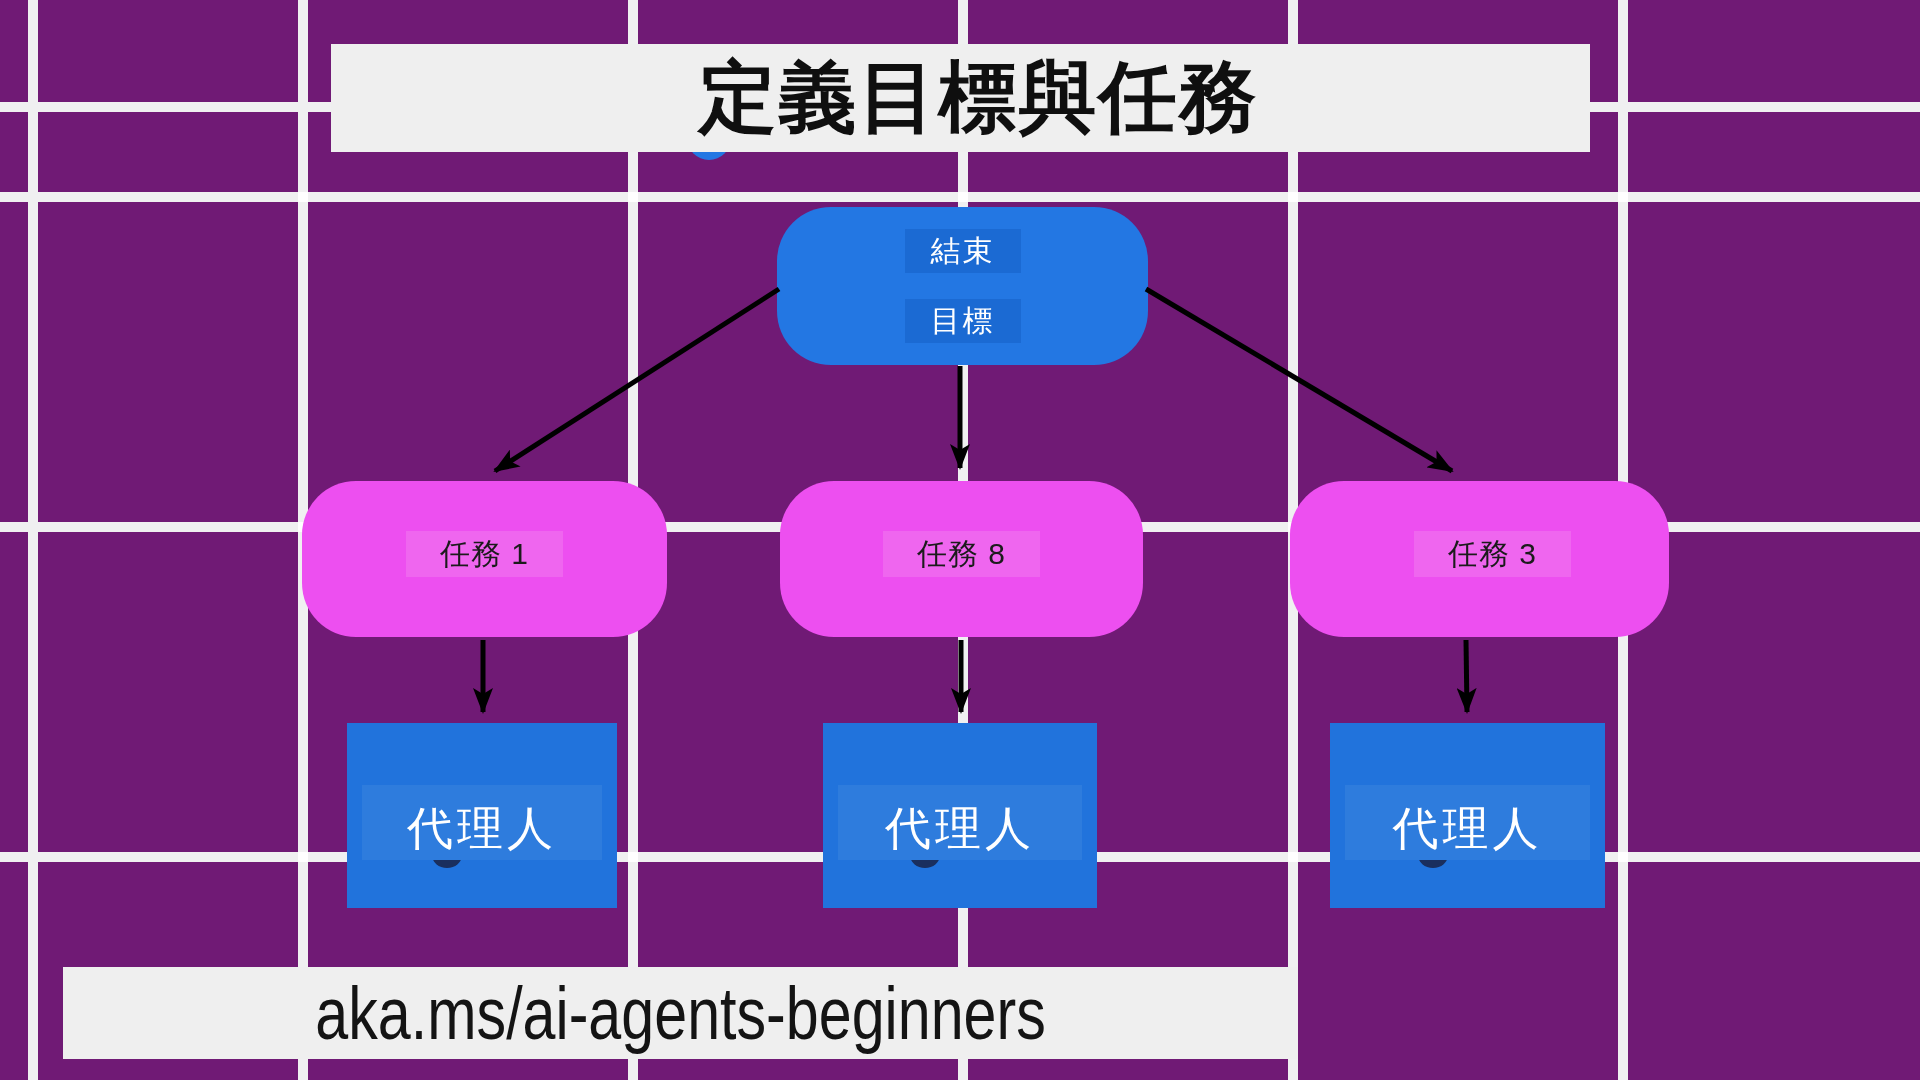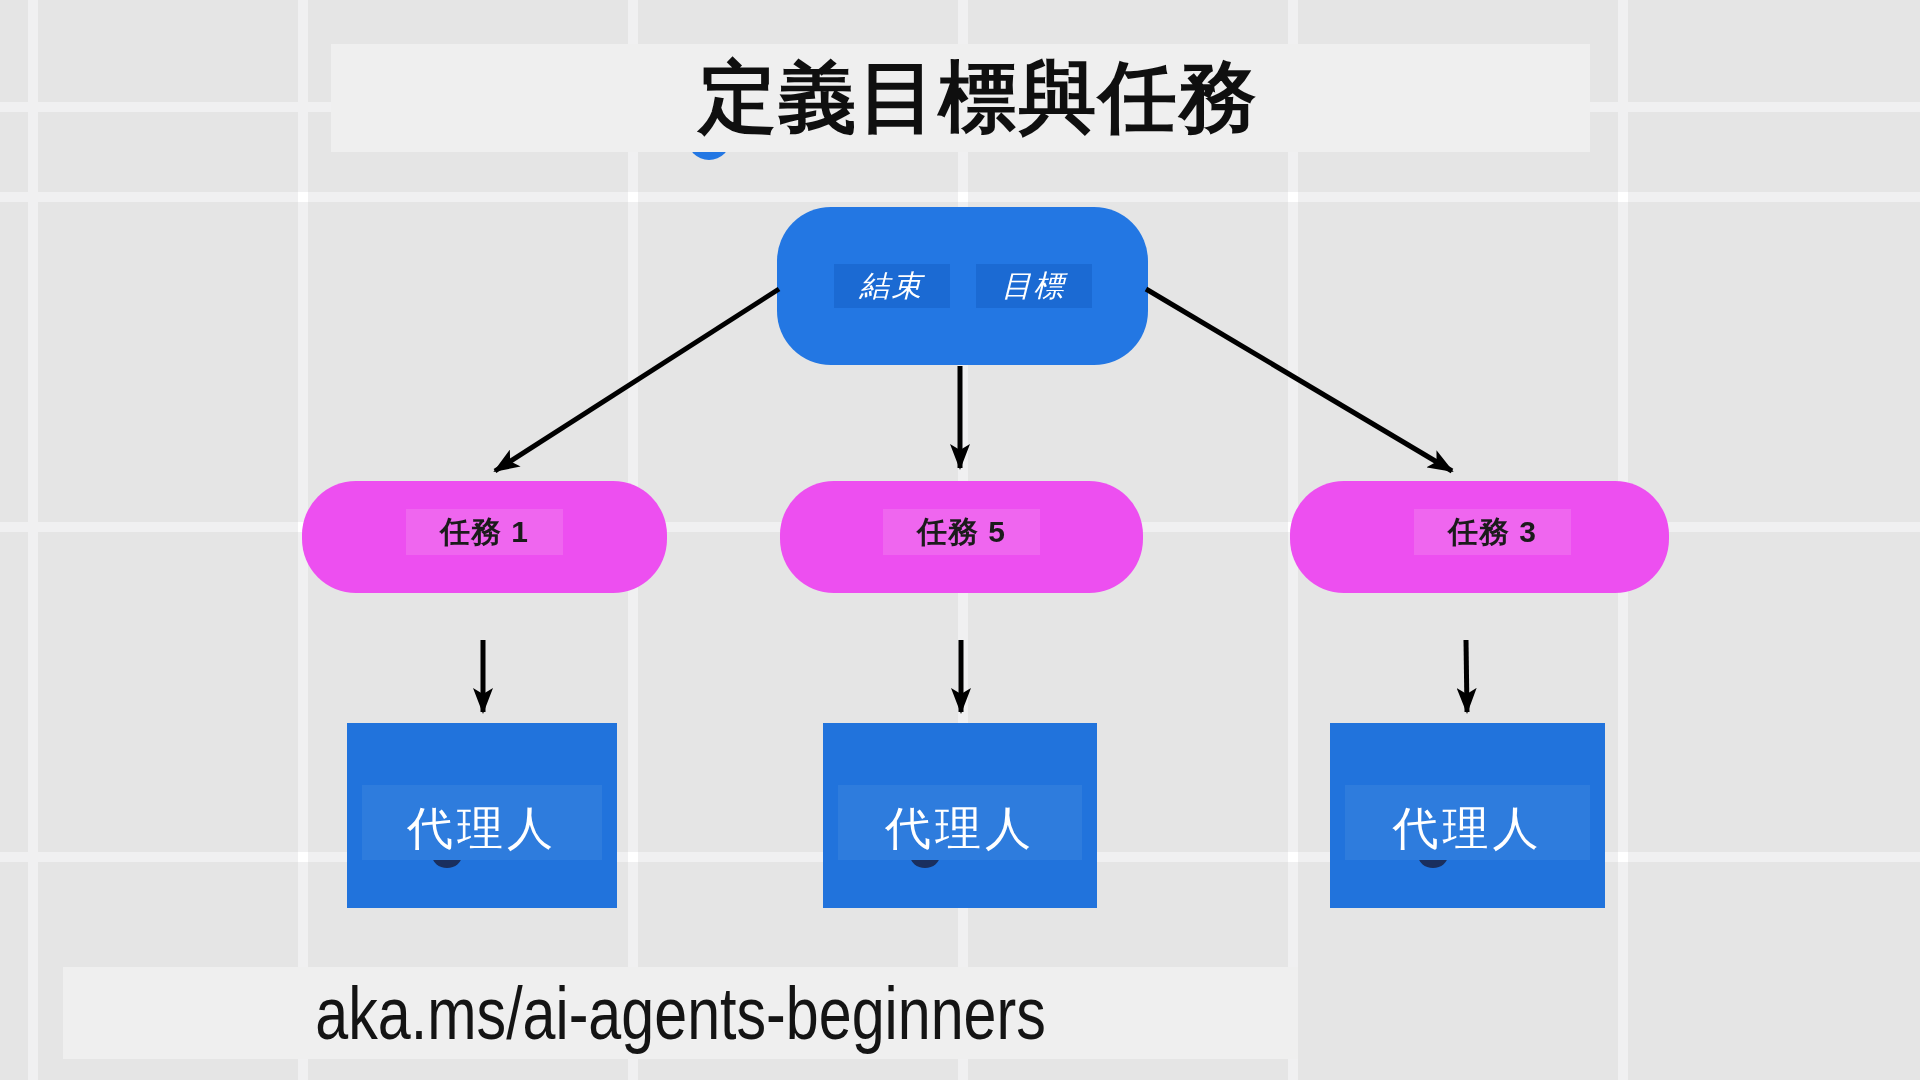--- a/index.html
+++ b/index.html
@@ -1,17 +1,17 @@
 <!DOCTYPE html>
 <html style="--node-blue: #2377E3; --node-blue-label: #1B6AD3; --task-magenta: #ED4FF0; --task-magenta-label: #EF66EF; --agent-blue: #2173DC; --agent-blue-band: #2E7CDD; --bar-gray: #EFEFEF; --grid-gray: #F0F0F1; --arrow-black: #000000; --ink-dark: #1B1B1B; --icon-navy: #1A2F5E; --text-white: #FFFFFF;"><head>
 <meta charset="utf-8">
 <style>
   html,body{margin:0;padding:0;background:#fff;}
   #canvas{
-    position:relative;width:1920px;height:1080px;overflow:hidden;background:#e5e5e5;
+    position:relative;width:1920px;height:1080px;overflow:hidden;background:#701a75;
     font-family:"Liberation Sans","DejaVu Sans",sans-serif;
   }
   
   .grid{
     position:absolute;inset:0;
     background-image:
       conic-gradient(at 10px 10px, rgba(0,0,0,0) 0 270deg, #ffffff 270deg),
       repeating-linear-gradient(90deg, var(--grid-gray) 0 10px, rgba(0,0,0,0) 10px 330px),
       repeating-linear-gradient(180deg, var(--grid-gray) 0 10px, rgba(0,0,0,0) 10px 330px);
     background-size:330px 330px, auto, auto;
@@ -23,31 +23,31 @@
   .title-text{font-size:78px;font-weight:700;color:#0f0f0f;letter-spacing:2px;text-indent:36px;white-space:nowrap;}
   .url-bar{left:63px;top:967px;width:1235px;height:92px;}
   .url-text{display:inline-block;font-size:74px;font-weight:400;color:#141414;transform:scaleX(0.8);transform-origin:50% 50%;white-space:nowrap;}
   
   .hidden-dot{position:absolute;left:687px;top:116px;width:44px;height:44px;border-radius:50%;background:var(--node-blue);}
   .title-bar,.url-bar{z-index:3;}
   .hidden-dot{z-index:2;}
   
   .goal-node{
     position:absolute;left:777px;top:207px;width:371px;height:158px;border-radius:54px;
-    background:var(--node-blue);display:flex;flex-direction:row;align-items:center;justify-content:center;
-    gap:26px;z-index:4;font-style:italic;
+    background:var(--node-blue);display:flex;flex-direction:column;align-items:center;justify-content:center;
+    gap:26px;z-index:4;
   }
   .goal-chip{
     background:var(--node-blue-label);color:var(--text-white);font-size:30px;line-height:44px;
     padding:0 26px;white-space:nowrap;letter-spacing:2px;
   }
   
   .task-node{
-    position:absolute;top:481px;height:112px;border-radius:54px;background:var(--task-magenta);
-    display:flex;align-items:center;justify-content:center;z-index:4;font-weight:bold;
+    position:absolute;top:481px;height:156px;border-radius:54px;background:var(--task-magenta);
+    display:flex;align-items:center;justify-content:center;z-index:4;
   }
   .task-1{left:302px;width:365px;}
   .task-2{left:780px;width:363px;}
   .task-3{left:1290px;width:353px;padding-left:26px;}
   .task-chip{
     background:var(--task-magenta-label);color:var(--ink-dark);font-size:30px;line-height:46px;
     padding:0 34px;margin-top:-10px;white-space:nowrap;letter-spacing:1px;
   }
   
   .agent-node{position:absolute;top:723px;height:185px;background:var(--agent-blue);z-index:4;}
@@ -83,21 +83,21 @@
 
   <div class="goal-node">
     <span class="goal-chip">結束</span>
     <span class="goal-chip">目標</span>
   </div>
 
   <div class="task-node task-1">
     <span class="task-chip">任務 1</span>
   </div>
   <div class="task-node task-2">
-    <span class="task-chip">任務 5</span>
+    <span class="task-chip">任務 8</span>
   </div>
   <div class="task-node task-3">
     <span class="task-chip">任務 3</span>
   </div>
 
   <div class="agent-node agent-1">
     <div class="agent-icon"></div>
     <div class="agent-band">
       <span class="agent-label">代理人</span>
     </div>

